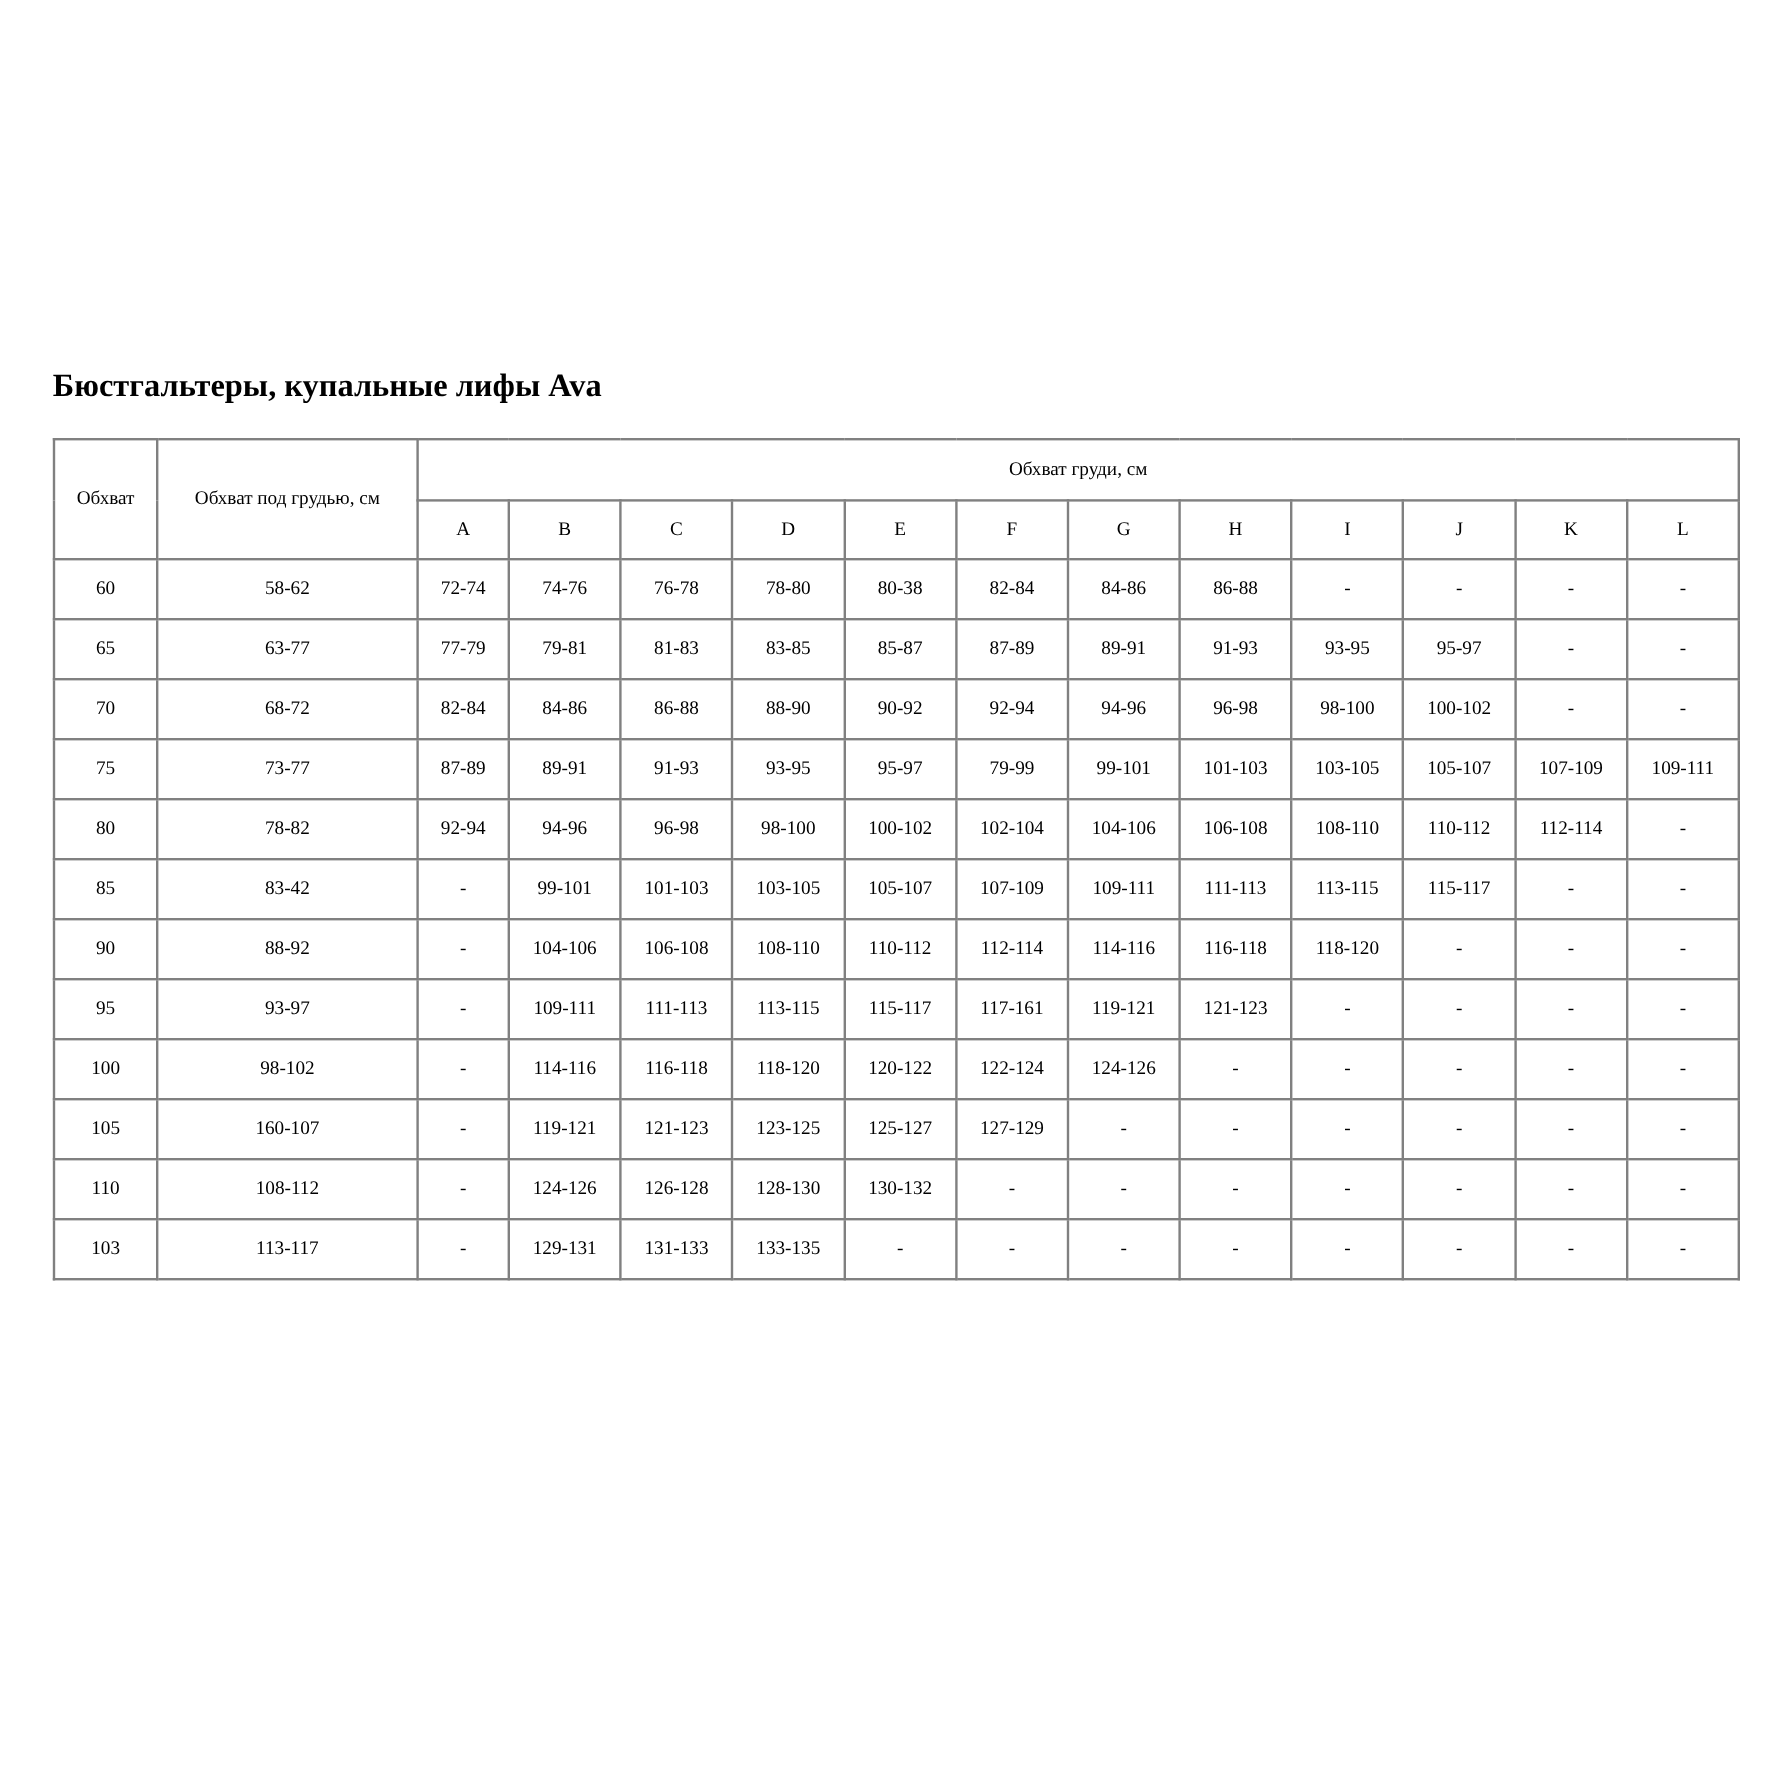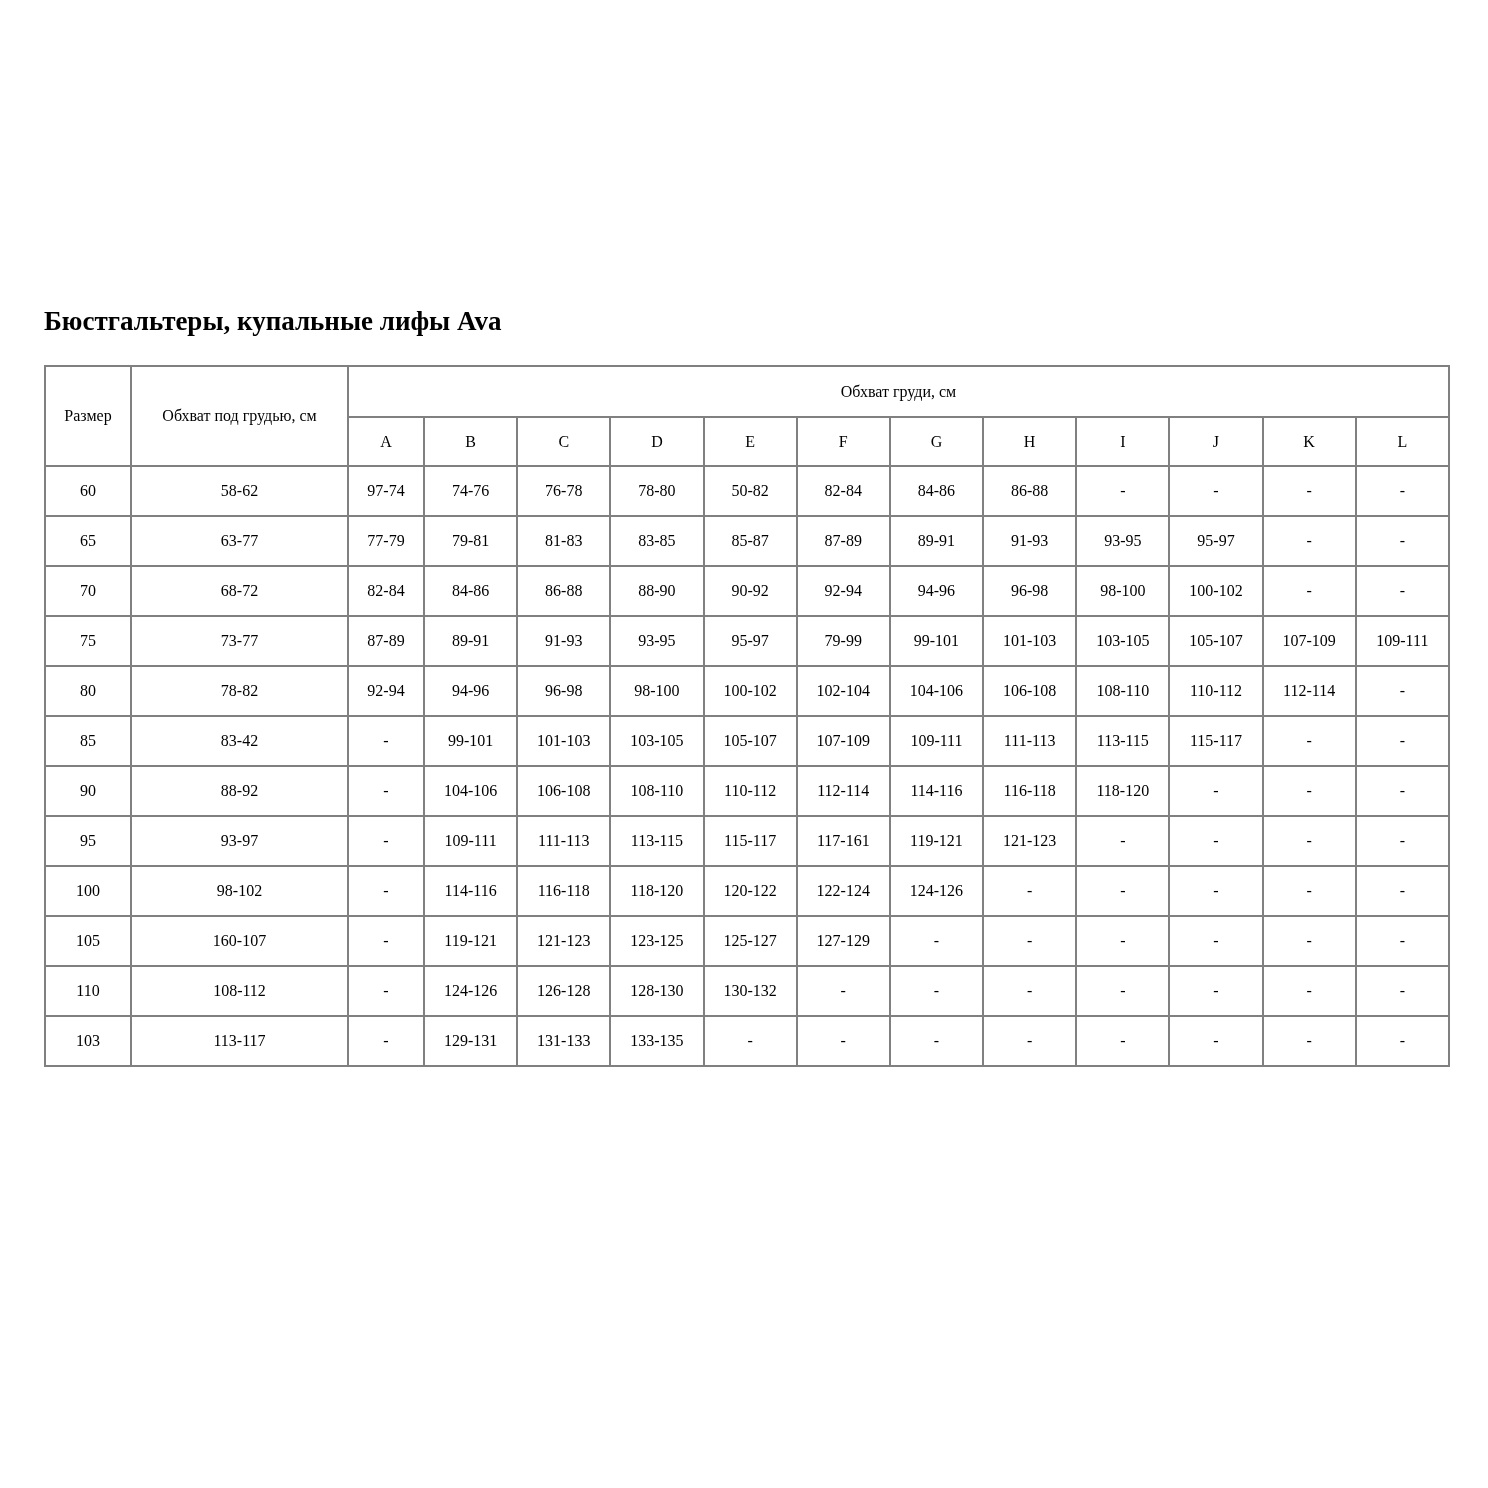--- a/index.html
+++ b/index.html
@@ -62,21 +62,21 @@
         <col>
         <col>
         <col>
         <col>
         <col>
         <col>
         <col>
     </colgroup>
     <thead>
       <tr class="header-top-row">
-        <th rowspan="2">Размер</th>
+        <th rowspan="2">Обхват</th>
         <th rowspan="2">Обхват под грудью, см</th>
         <th colspan="12">Обхват груди, см</th>
       </tr>
       <tr class="header-cup-row">
 
       <th>A</th>
           <th>B</th>
           <th>C</th>
           <th>D</th>
           <th>E</th>
@@ -87,25 +87,25 @@
           <th>J</th>
           <th>K</th>
           <th>L</th>
         </tr>
     </thead>
     <tbody>
 
     <tr>
           <td>60</td>
           <td>58-62</td>
-          <td>97-74</td>
+          <td>72-74</td>
           <td>74-76</td>
           <td>76-78</td>
           <td>78-80</td>
-          <td>50-82</td>
+          <td>80-38</td>
           <td>82-84</td>
           <td>84-86</td>
           <td>86-88</td>
           <td>-</td>
           <td>-</td>
           <td>-</td>
           <td>-</td>
         </tr>
         <tr>
           <td>65</td>

